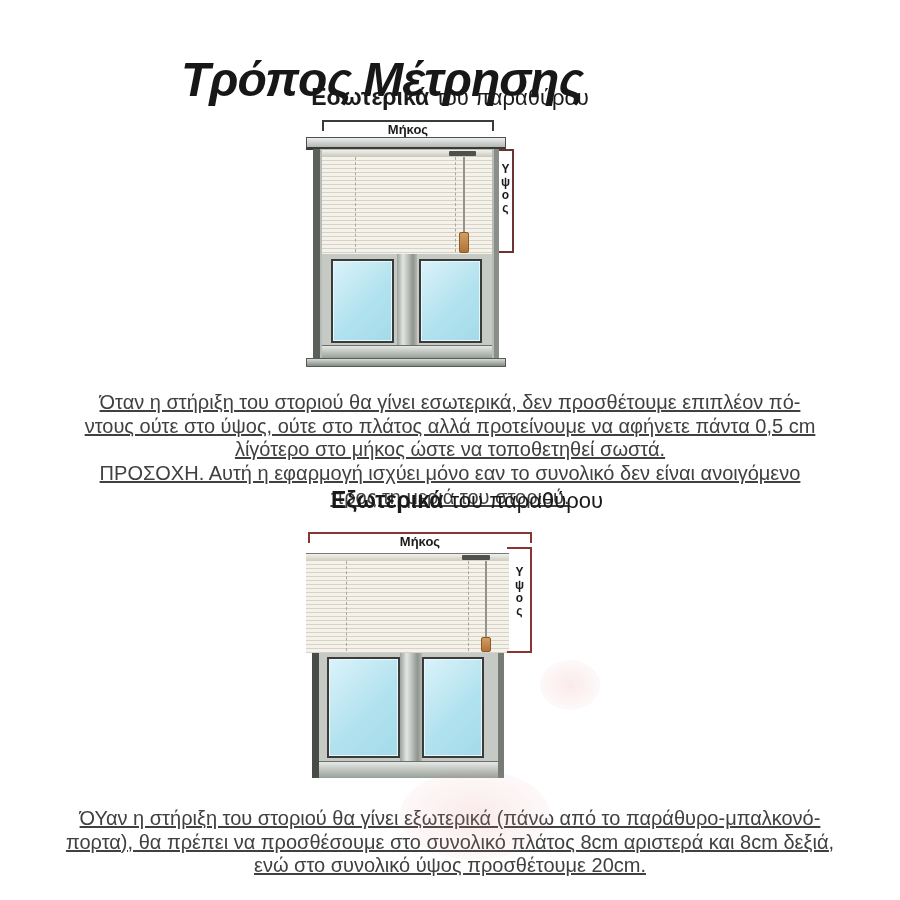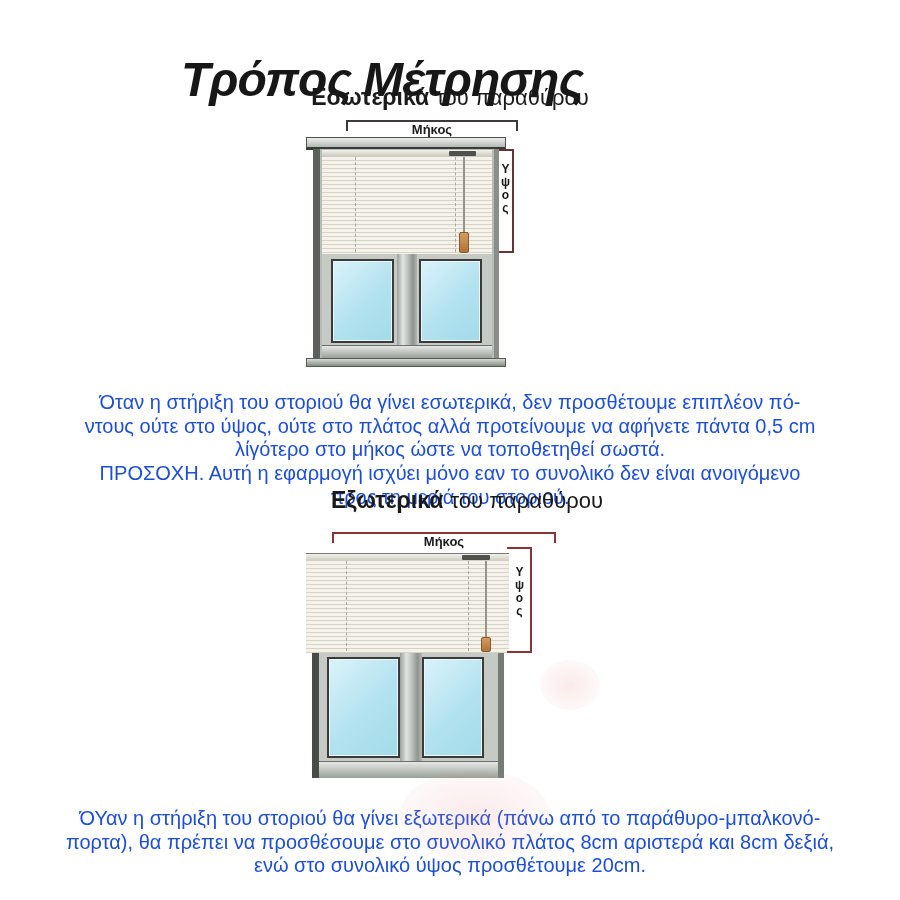--- a/index.html
+++ b/index.html
@@ -17,30 +17,30 @@
     color:#171717;
   }
   .sub { position:absolute; left:0; width:900px; text-align:center; }
   .sub .big   { font-size:23px; font-weight:bold; }
   .sub .small { font-size:22px; font-weight:normal; margin-left:7px; }
   .sub1 { top:84px; }
   .sub2 { top:487px;margin-left:17px; }
 
   .para {
     position:absolute; left:50px; width:800px; text-align:center;
-    font-size:20px; line-height:23.6px; white-space:pre-line; color:#1d4ed8;
+    font-size:20px; line-height:23.6px; white-space:pre-line; color:#404040;text-decoration:underline;
   }
   .p1 { top:371px; }
   .p2 { top:442px; }
   .p3 { top:787px; }
 
   
   .hbracket {
     position:absolute; height:9px; box-sizing:content-box;
-    border-top:2px solid; border-left:2px solid; border-right:2px solid;margin-left:24px;
+    border-top:2px solid; border-left:2px solid; border-right:2px solid;
   }
   .hb1 { left:322px; top:120px; width:168px; border-color:#3d3a38; }
   .hb2 { left:308px; top:532px; width:220px; border-color:#8a3534; }
   .hlabel {
     position:absolute; left:0; top:1px; width:100%; text-align:center;
     font-size:13px; font-weight:bold; line-height:14px; color:#1a1a1a;
   }
   .vbracket {
     position:absolute; box-sizing:border-box;
     border-right:2px solid; border-top:2px solid; border-bottom:2px solid;

